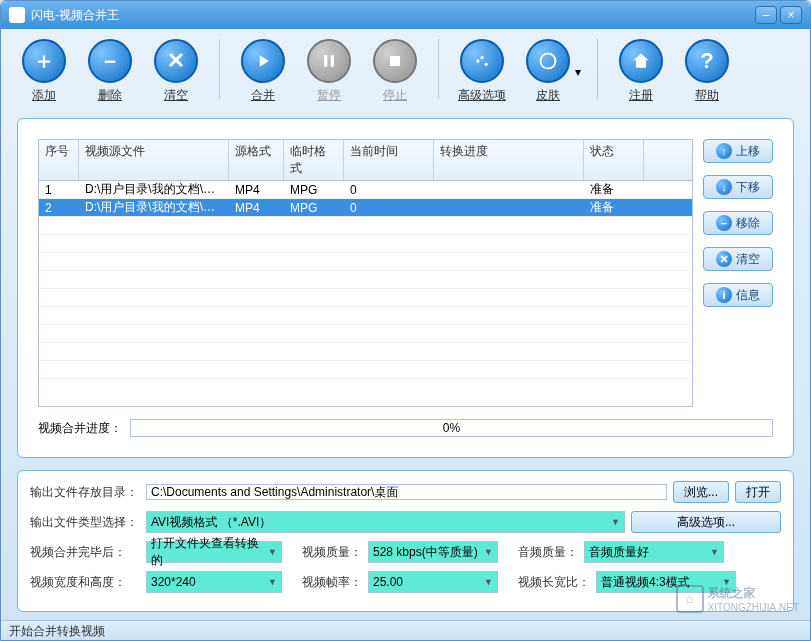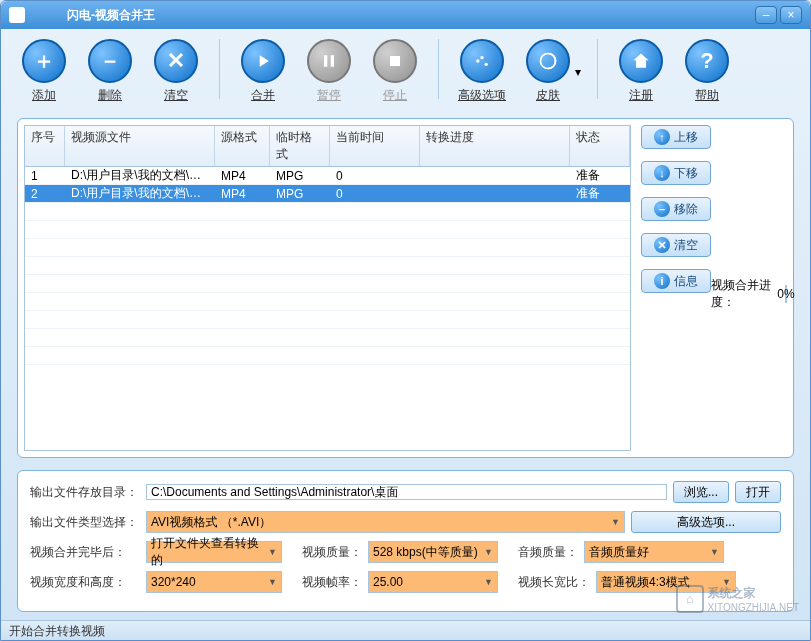--- a/index.html
+++ b/index.html
@@ -2,34 +2,34 @@
 <html><head>
 <meta charset="utf-8">
 <style>
 * { box-sizing: border-box; margin: 0; padding: 0; font-family: "Microsoft YaHei", SimSun, sans-serif; font-size: 12px; }
 body { background: #d8e8f8; width: 811px; height: 641px; overflow: hidden; }
 
 .window { width: 811px; height: 641px; background: linear-gradient(#e8f2fb, #d0e4f5); border: 1px solid #5a8fc8; border-radius: 6px 6px 0 0; display: flex; flex-direction: column; }
 
 .titlebar { height: 28px; background: linear-gradient(#6fb3f0, #3d8fd8); border-radius: 6px 6px 0 0; display: flex; align-items: center; padding: 0 8px; }
 .titlebar .app-icon { width: 16px; height: 16px; background: #fff; border-radius: 3px; margin-right: 6px; }
-.titlebar .title { color: #fff; font-weight: bold; flex: 1; margin-left: 36px; }
+.titlebar .title { color: #fff; font-weight: normal; flex: 1; }
 .titlebar .winbtn { width: 22px; height: 18px; margin-left: 3px; background: linear-gradient(#8cc4f5,#4a9ee3); border: 1px solid #2a6fb0; border-radius: 4px; display: flex; align-items: center; justify-content: center; color: #fff; cursor: pointer; }
 
 .toolbar { display: flex; align-items: flex-start; padding: 10px 16px 6px; gap: 12px; }
 .tbgroup { display: flex; gap: 12px; }
 .tbsep { width: 1px; height: 60px; background: #b0cde8; margin: 0 4px; }
 .tbtn { display: flex; flex-direction: column; align-items: center; cursor: pointer; width: 54px; }
 .tbtn .circ { width: 44px; height: 44px; border-radius: 50%; background: radial-gradient(circle at 30% 30%, #7dc3ff, #0d6fc8); border: 2px solid #0a5ca8; display: flex; align-items: center; justify-content: center; color: #fff; font-size: 22px; font-weight: bold; }
 .tbtn .circ.disabled { background: radial-gradient(circle at 30% 30%, #d0d0d0, #909090); border-color: #777; }
 .tbtn .lbl { margin-top: 4px; color: #333; text-decoration: underline; }
 .tbtn.disabled .lbl { color: #999; }
 .tbtn-wrap { display:flex; align-items:center; }
 
-.main-panel { margin: 8px 16px; border: 1px solid #7fb3e0; border-radius: 6px; background: #fff; padding: 6px; flex: 1; display:flex; flex-direction:row; }
+.main-panel { margin: 8px 16px; border: 1px solid #7fb3e0; border-radius: 6px; background: #fff; padding: 20px; flex: 1; display:flex; flex-direction:column; }
 
 .grid-area { display: flex; gap: 10px; flex:1; }
 .grid-wrap { flex: 1; border: 1px solid #a8c5e0; }
 .grid-header { display: flex; background: linear-gradient(#f5f9fd,#e2eef9); border-bottom: 1px solid #a8c5e0; }
 .grid-header .gh { padding: 3px 6px; border-right: 1px solid #c0d5e8; font-size: 12px; color: #333; }
 .grid-body .gr { display: flex; border-bottom: 1px solid #eef3f9; height: 18px; align-items:center; }
 .grid-body .gr.selected { background: #3a8fe0; color: #fff; }
 .grid-body .gc { padding: 1px 6px; overflow: hidden; white-space: nowrap; text-overflow: ellipsis; }
 .col-idx{width:40px} .col-src{width:150px} .col-sfmt{width:55px} .col-tfmt{width:60px} .col-time{width:90px} .col-prog{width:150px} .col-stat{width:60px}
 
@@ -38,21 +38,21 @@
 .sbtn .ic { width: 16px; height:16px; border-radius:50%; background: radial-gradient(circle at 30% 30%,#7dc3ff,#0d6fc8); color:#fff; display:flex; align-items:center; justify-content:center; font-size:11px; font-weight:bold; }
 
 .progress-row { display:flex; align-items:center; margin-top:12px; gap:8px; }
 .progress-row .pbar { flex:1; height:18px; border:1px solid #a8c5e0; background:#fff; position:relative; }
 .progress-row .pbar .ptxt { position:absolute; left:50%; top:1px; transform:translateX(-50%); }
 
 .settings-panel { margin: 4px 16px 8px; border: 1px solid #7fb3e0; border-radius: 6px; background: #fff; padding: 10px 12px; }
 .srow { display:flex; align-items:center; margin-bottom:8px; gap:6px; }
 .srow .slabel { width: 110px; color:#333; }
 .srow input[type=text] { border:1px solid #a8c5e0; height:16px; padding:0 4px; }
-.srow .sel { border:1px solid #a8c5e0; height:22px; padding:0 4px; background:#fdba74; display:flex; align-items:center; justify-content:space-between; cursor:pointer; }
+.srow .sel { border:1px solid #a8c5e0; height:22px; padding:0 4px; background:#5eead4; display:flex; align-items:center; justify-content:space-between; cursor:pointer; }
 .srow .sel .arr { font-size:9px; color:#555; margin-left:4px; }
 .btn { height:22px; padding:0 10px; background: linear-gradient(#e8f3fd,#c5e0f7); border:1px solid #6fa8d8; border-radius:3px; cursor:pointer; display:inline-flex; align-items:center; }
 .srow .mlabel { color:#333; margin-left:14px; }
 
 .statusbar { height:20px; background: linear-gradient(#e0edf9,#cde1f3); border-top:1px solid #a8c5e0; padding:2px 8px; color:#333; }
 
 .watermark { position:absolute; right:12px; bottom:28px; opacity:.45; color:#4a6a8a; font-size:13px; display:flex; align-items:center; gap:4px; pointer-events:none;}
 .watermark .wicon { width:28px; height:28px; border:2px solid #4a6a8a; border-radius:4px; display:flex; align-items:center; justify-content:center; }
 .svgicon { width:20px; height:20px; fill:#fff; }
 </style>

